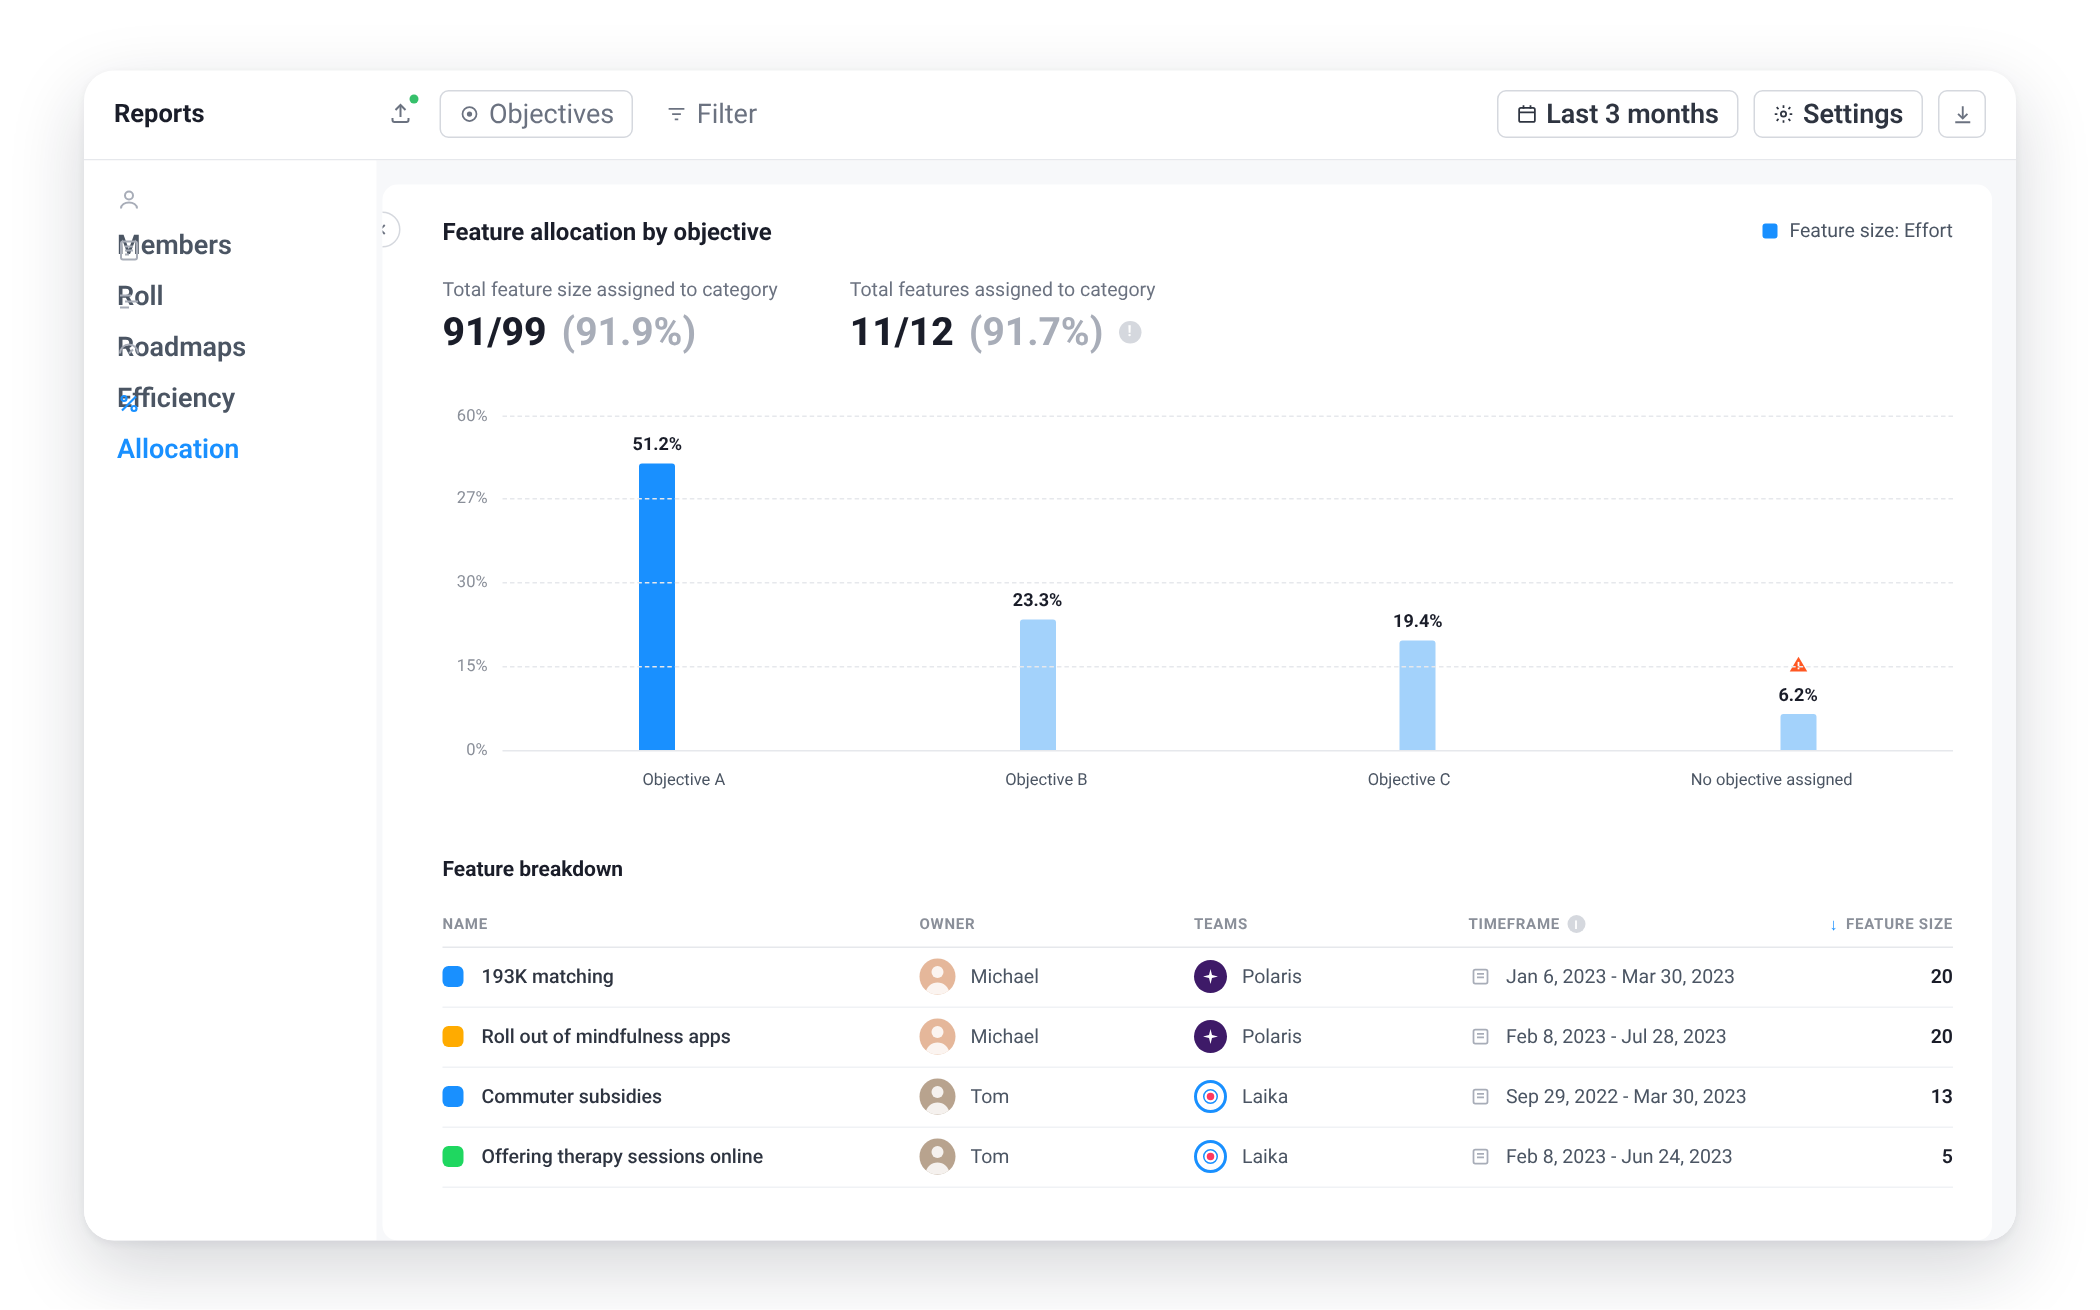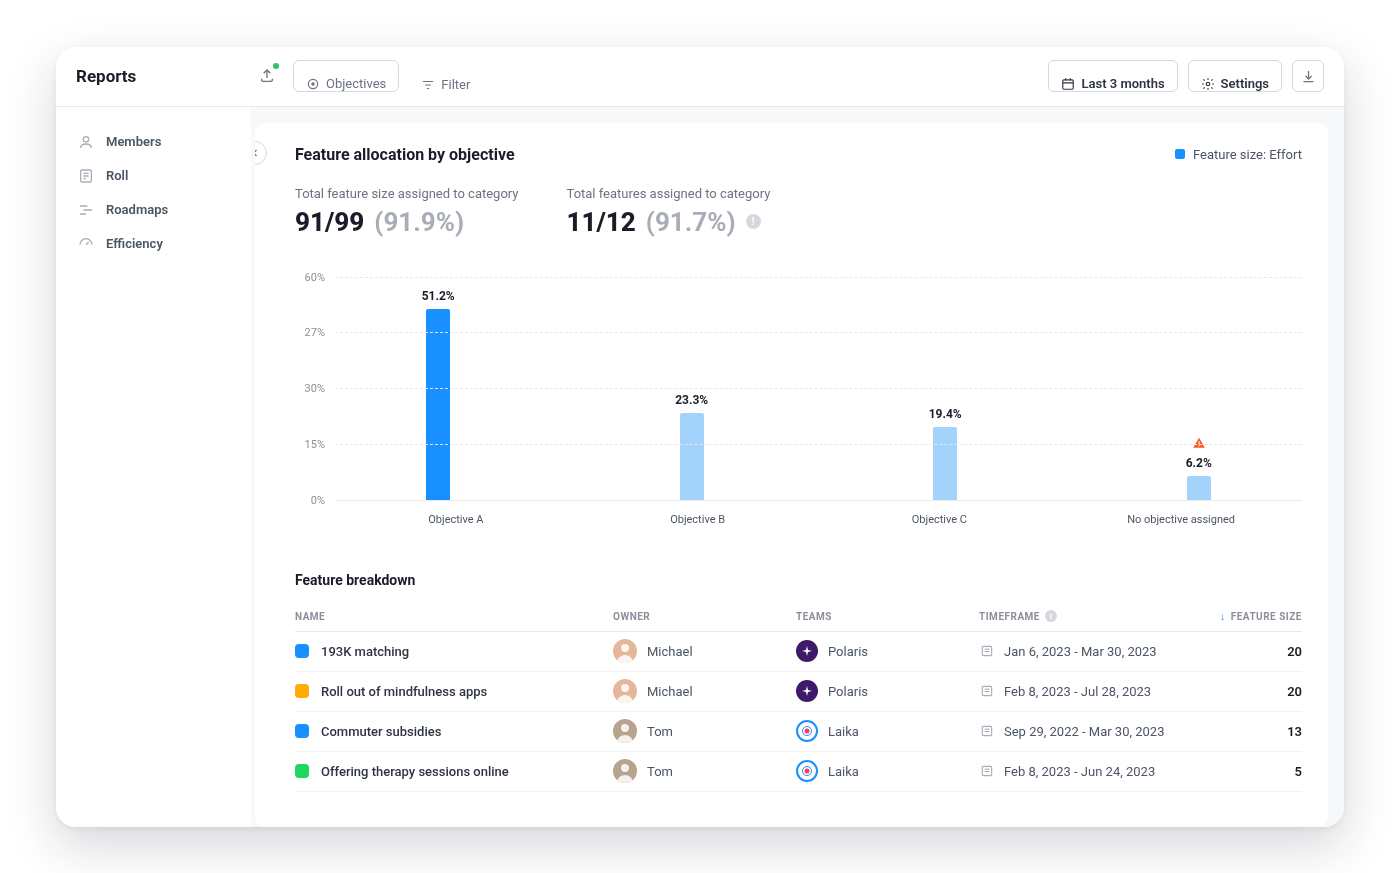--- a/index.html
+++ b/index.html
@@ -72,26 +72,26 @@
     border-radius: 6px;
     color: var(--gray-600);
     background: #fff;
     cursor: pointer;
     position: relative;
   }
   .pill-btn {
     height: 32px;
     padding: 0 12px;
     display: inline-flex;
-    align-items: flex-end;
+    align-items: center;
     gap: 6px;
     background: #fff;
     border: 1px solid var(--gray-300);
     border-radius: 6px;
-    font-size: 13px;
+    font-size: 18px;
     color: var(--gray-600);
     cursor: pointer;
   }
   .pill-btn.ghost { border: none; }
   .green-dot {
     position: absolute;
     top: 3px;
     right: 4px;
     width: 6px;
     height: 6px;
@@ -107,29 +107,29 @@
     min-height: 0;
   }
   .sidebar {
     width: 195px;
     padding: 18px 10px 18px 20px;
     background: #fff;
     flex-shrink: 0;
   }
   .nav-item {
     display: flex;
-    align-items: center;
     gap: 12px;
     height: 34px;
-    font-size: 13px;
+    font-size: 18px;
     font-weight: 600;
     color: var(--gray-700);
     cursor: pointer;
     border-radius: 6px;
     padding: 0 2px;
+    flex-direction: column;
   }
   .nav-item.active { color: var(--blue-500); }
   .nav-icon {
     width: 16px;
     height: 16px;
     display: inline-flex;
     align-items: center;
     justify-content: center;
     color: var(--gray-400);
   }
@@ -476,20 +476,30 @@
         <span>Roadmaps</span>
       </div>
       <div class="nav-item">
         <span class="nav-icon">
             <svg width="16" height="16" viewBox="0 0 24 24" fill="none" stroke="currentColor" stroke-width="2">
               <path d="M3 13a9 9 0 0 1 18 0"></path>
               <line x1="12" y1="13" x2="16" y2="9"></line>
             </svg>
           </span>
         <span>Efficiency</span>
+      </div>
+      <div class="nav-item active">
+        <span class="nav-icon">
+            <svg width="16" height="16" viewBox="0 0 24 24" fill="none" stroke="currentColor" stroke-width="2.2">
+              <line x1="19" y1="5" x2="5" y2="19"></line>
+              <circle cx="7" cy="7" r="2.5"></circle>
+              <circle cx="17" cy="17" r="2.5"></circle>
+            </svg>
+          </span>
+        <span>Allocation</span>
       </div>
     </div>
 
     <div class="main">
       <div class="panel">
         <div class="collapse-handle">
           <svg width="12" height="12" viewBox="0 0 24 24" fill="none" stroke="currentColor" stroke-width="2.5">
               <polyline points="15 18 9 12 15 6"></polyline>
             </svg>
         </div>

